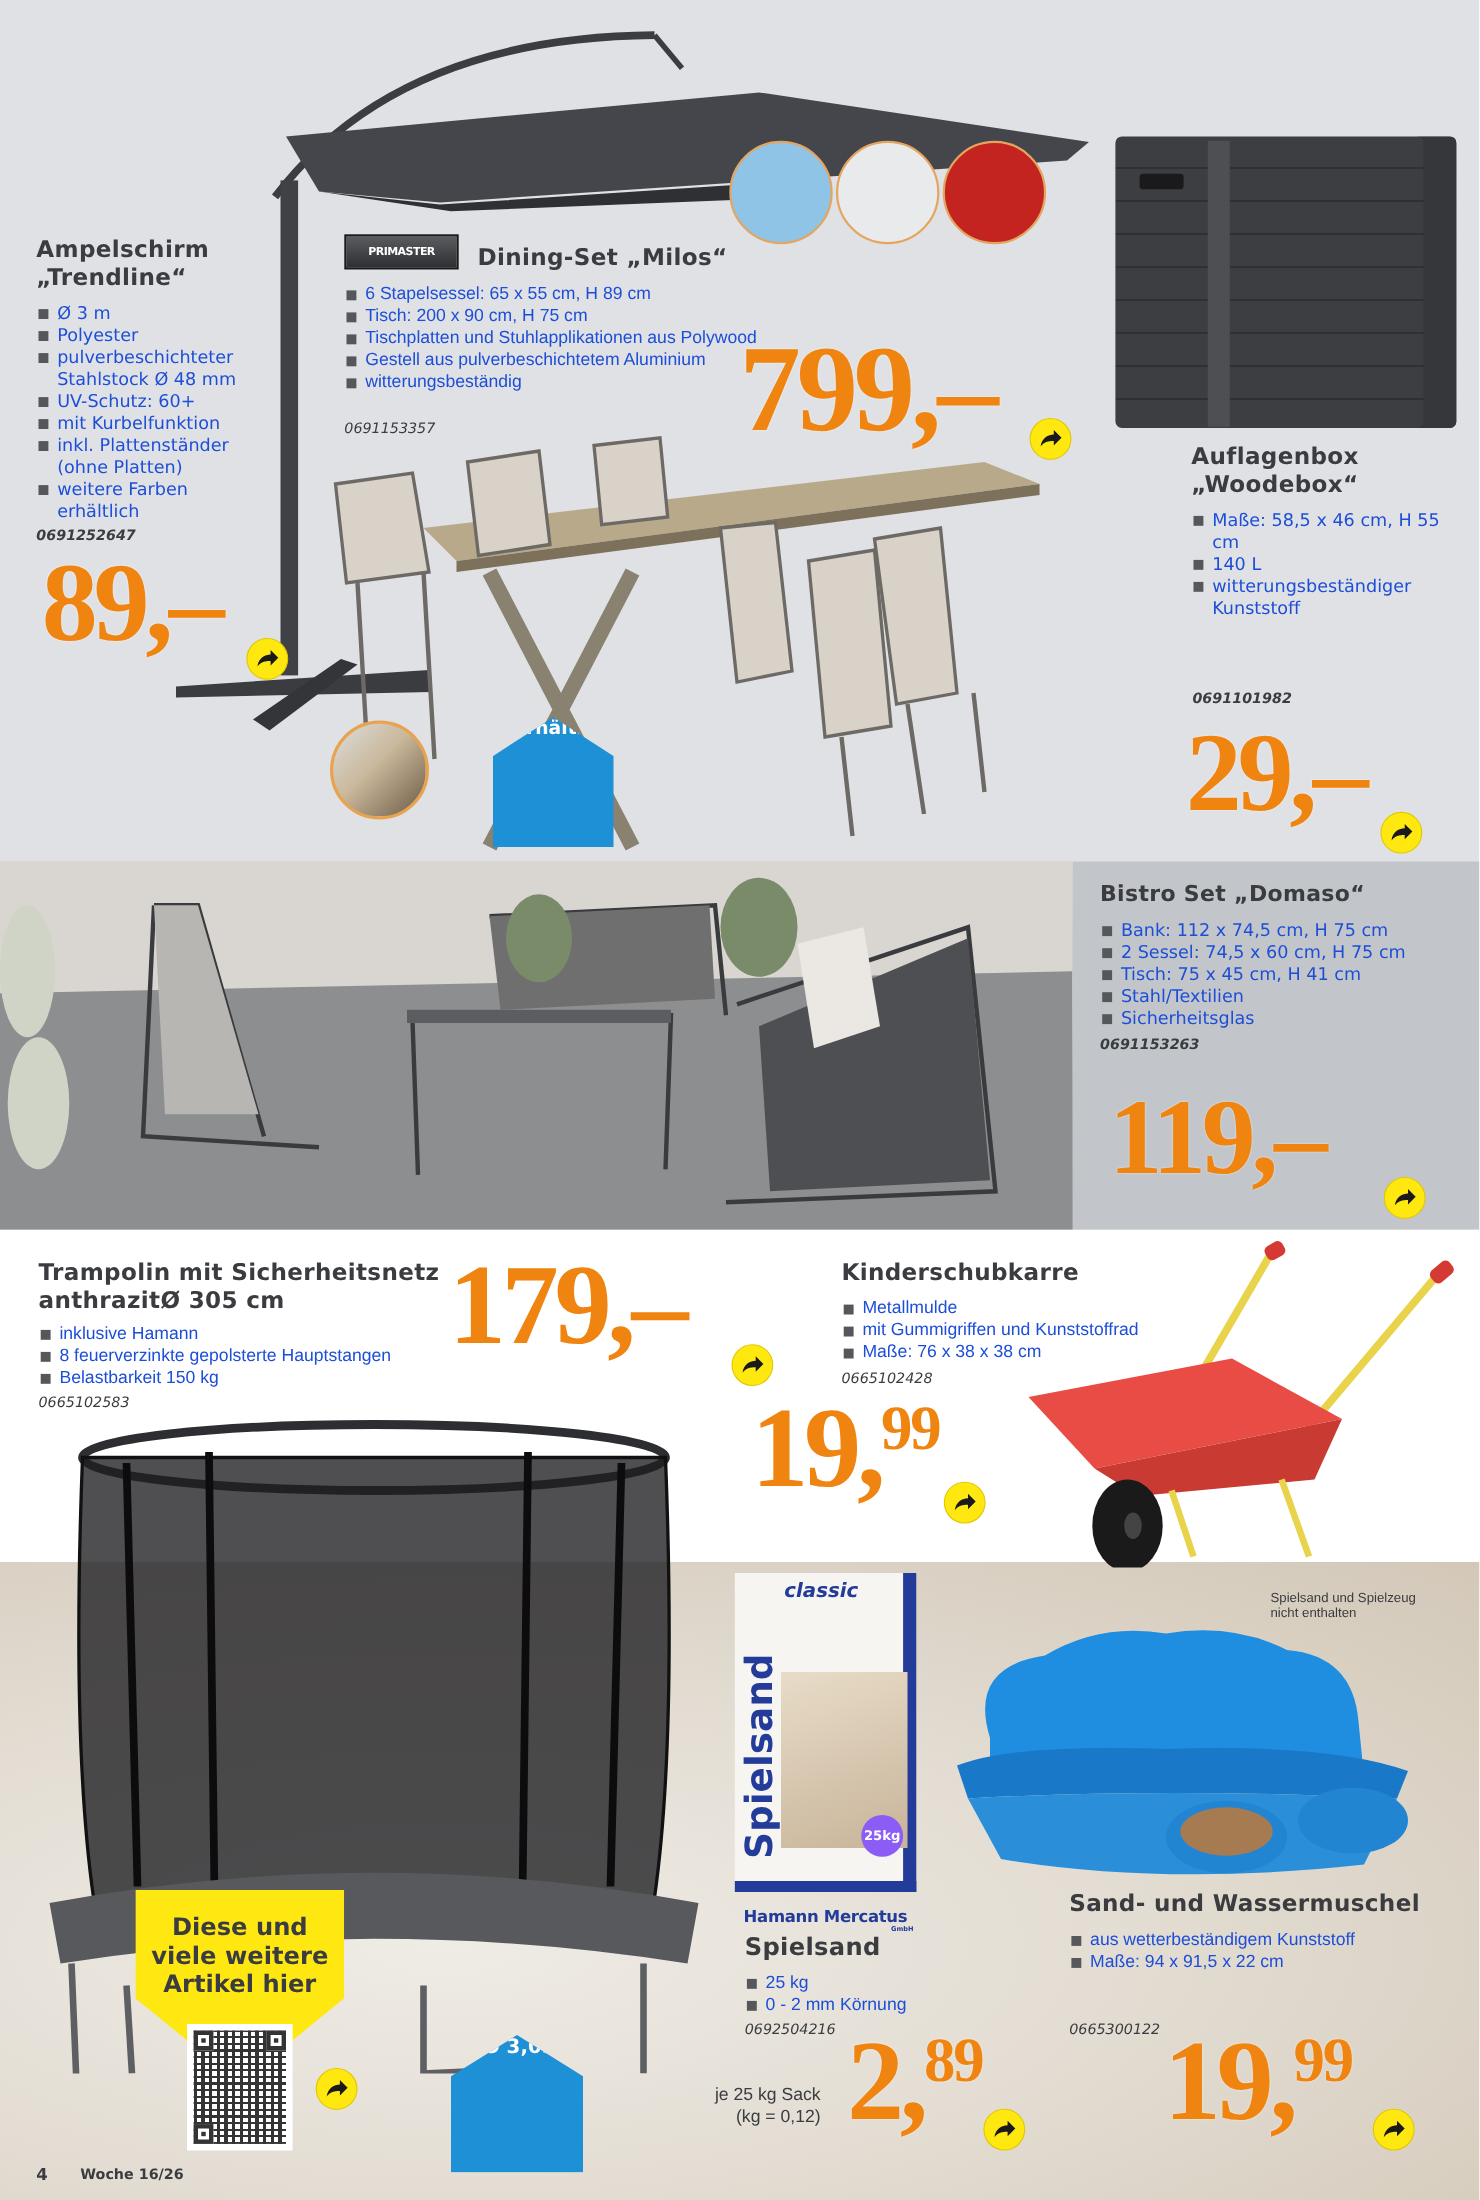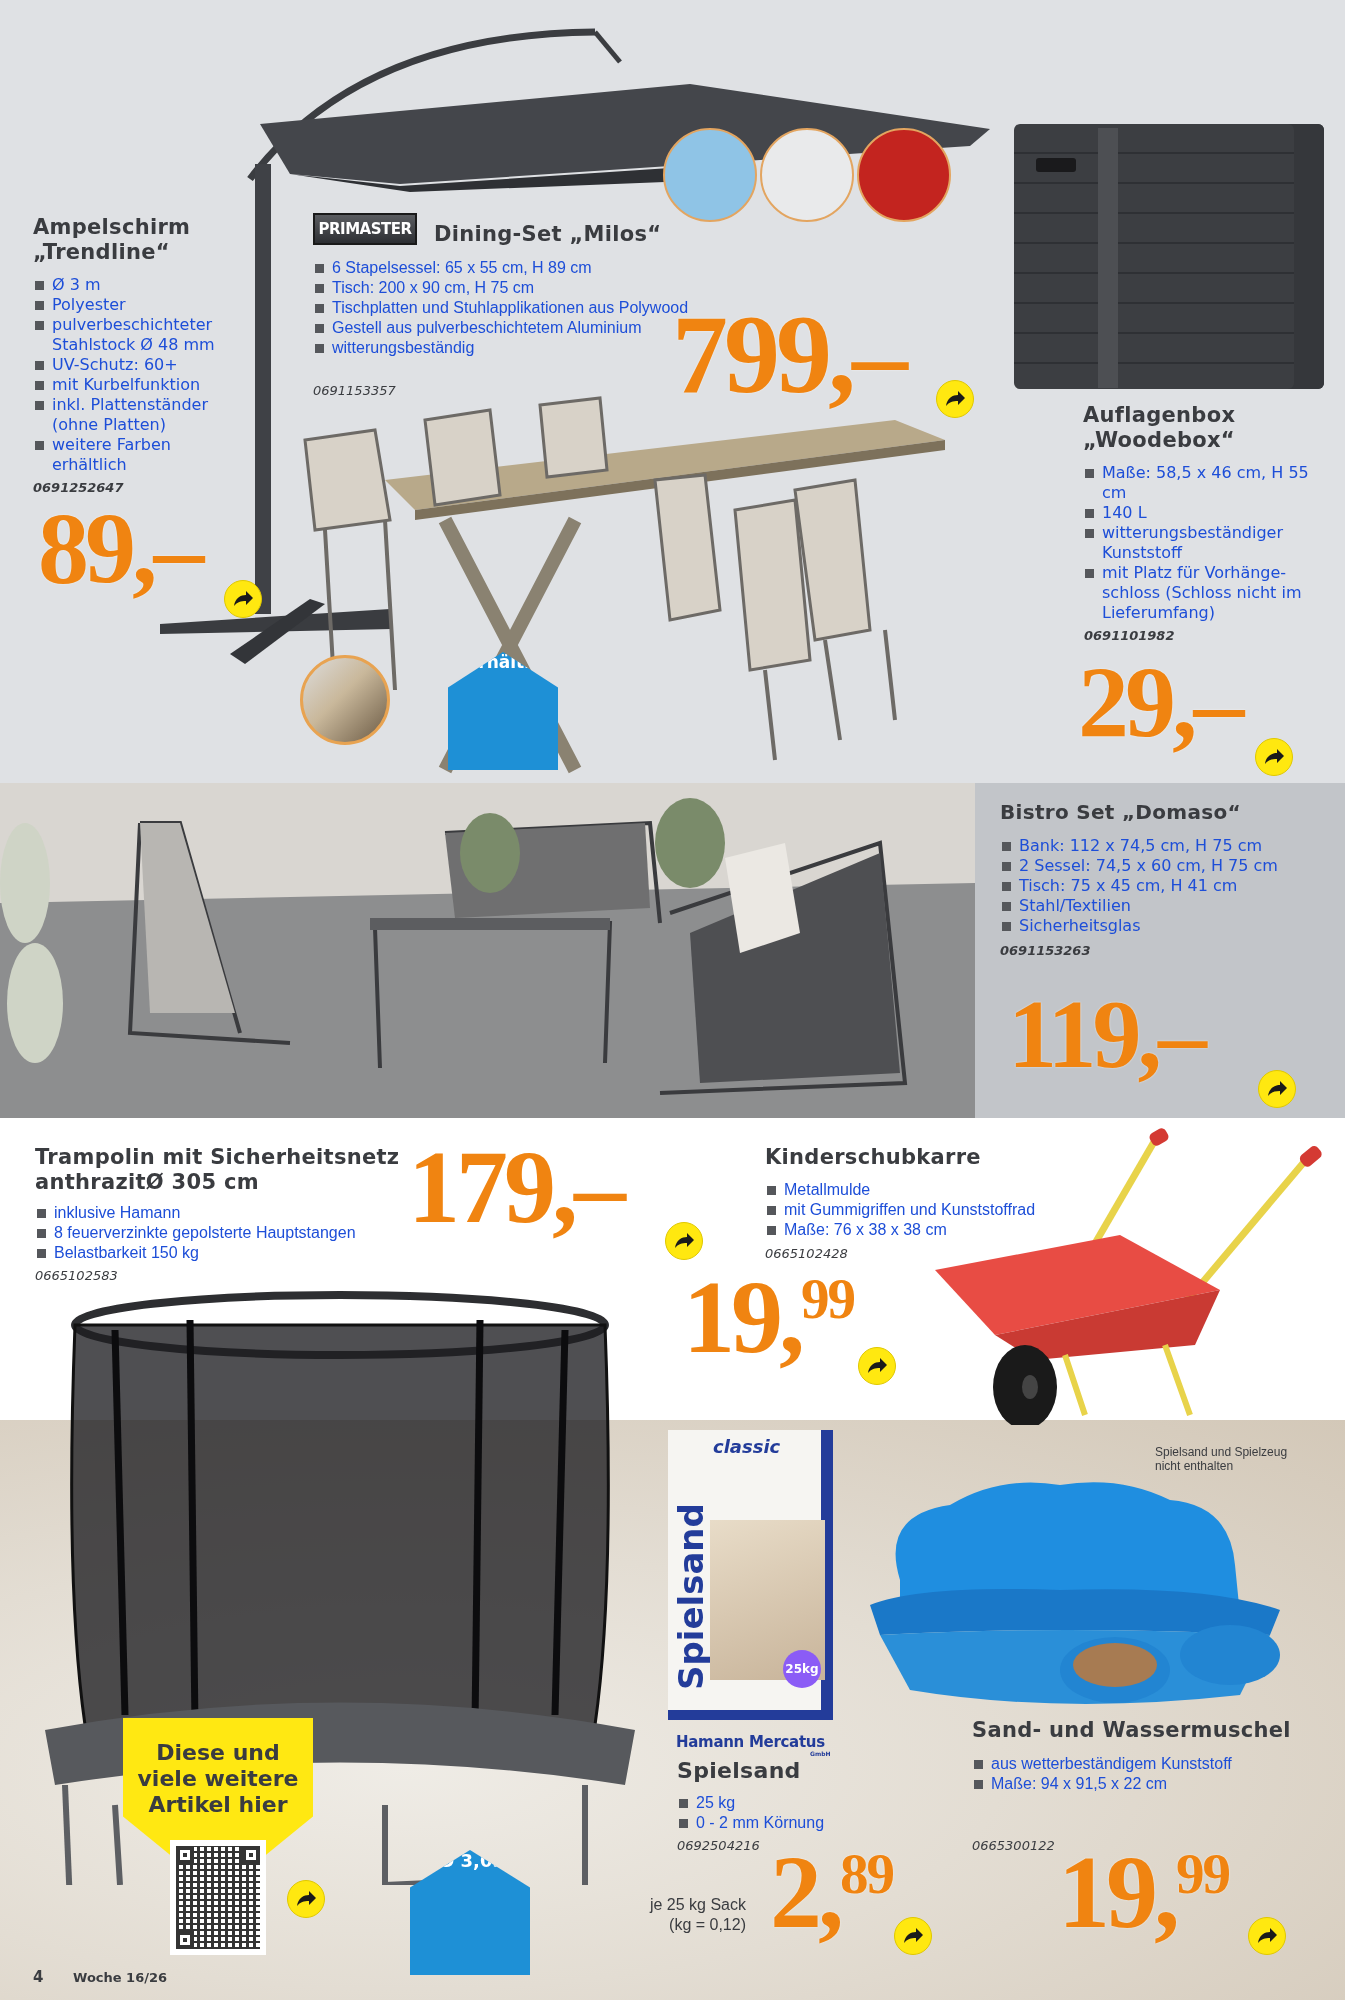--- a/index.html
+++ b/index.html
@@ -67,21 +67,21 @@
 <div class="abs artno" style="left:33px;top:480px">0691252647</div>
 <div class="abs price" style="left:38px;top:498px;font-size:102px">
   <span>89,</span><span>–</span>
 </div>
 <div class="abs go-btn" style="left:224px;top:580px">
   <svg viewBox="0 0 24 24">
       <path d="M3 19 C 4 11, 10 8, 15 8 L 15 4 L 22 11 L 15 18 L 15 14 C 10 14, 6 15, 3 19 Z" fill="#1a1a1a"></path>
     </svg>
 </div>
 
-<div class="abs" style="left:313px;top:213px;width:104px;height:32px;background:linear-gradient(#5a5c60,#2d2f33);border:2px solid #1a1a1a;color:#fff;font-weight:bold;font-size:15px;display:flex;align-items:center;justify-content:center;letter-spacing:-0.5px">PRIMASTER</div>
+<div class="abs" style="left:313px;top:213px;width:104px;height:32px;background:linear-gradient(#5a5c60,#2d2f33);border:2px solid #1a1a1a;color:#fff;font-weight:bold;font-size:10px;display:flex;align-items:center;justify-content:center;letter-spacing:-0.5px">PRIMASTER</div>
 <div class="abs title" style="left:434px;top:222px">Dining-Set „Milos“</div>
 <ul class="abs bullets cond" style="left:313px;top:258px;width:380px">
   <li>6 Stapelsessel: 65 x 55 cm, H 89 cm</li>
   <li>Tisch: 200 x 90 cm, H 75 cm</li>
   <li>Tischplatten und Stuhlapplikationen aus Polywood</li>
   <li>Gestell aus pulverbeschichtetem Aluminium</li>
   <li>witterungsbeständig</li>
 </ul>
 <div class="abs artno" style="left:313px;top:383px;font-weight:normal">0691153357</div>
 <div class="abs price" style="left:672px;top:298px;font-size:112px">
@@ -123,21 +123,20 @@
   <div style="position:absolute;left:28px;top:48px;width:40px;height:14px;background:#1a1a1c;border-radius:3px"></div>
 </div>
 <div class="abs title" style="left:1083px;top:403px;width:240px">
   <div>Auflagenbox</div>
   <div>„Woodebox“</div>
 </div>
 <ul class="abs bullets" style="left:1083px;top:463px;width:245px">
   <li>Maße: 58,5 x 46 cm, H 55 cm</li>
   <li>140 L</li>
   <li>witterungsbeständiger Kunststoff</li>
-  <li>mit Platz für Vorhänge-schloss (Schloss nicht im Lieferumfang)</li>
 </ul>
 <div class="abs artno" style="left:1084px;top:628px">0691101982</div>
 <div class="abs price" style="left:1078px;top:652px;font-size:102px">
   <span>29,</span><span>–</span>
 </div>
 <div class="abs go-btn" style="left:1255px;top:738px">
   <svg viewBox="0 0 24 24">
       <path d="M3 19 C 4 11, 10 8, 15 8 L 15 4 L 22 11 L 15 18 L 15 14 C 10 14, 6 15, 3 19 Z" fill="#1a1a1a"></path>
     </svg>
 </div>

